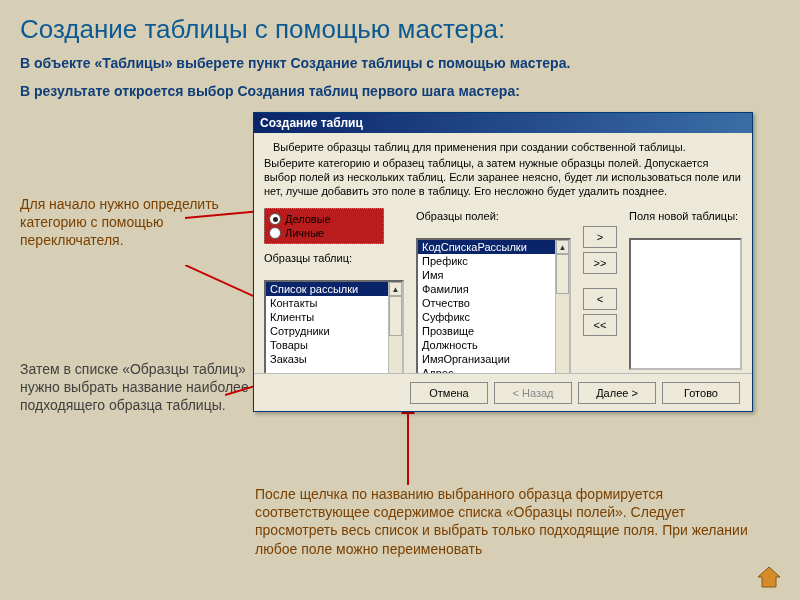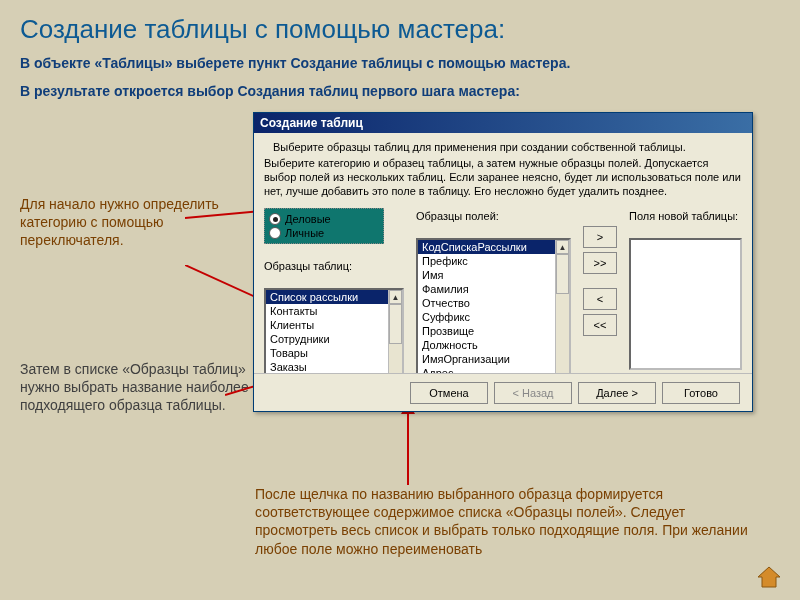--- a/index.html
+++ b/index.html
@@ -78,22 +78,22 @@
   .dlg-text1 { padding: 2px 9px; }
   .dlg-text2 { padding: 2px 0 6px 0; line-height: 1.25; }
   .columns { display: flex; gap: 12px; margin-top: 4px; }
   .col-left { width: 140px; }
   .col-mid { width: 155px; }
   .col-btns { width: 34px; display: flex; flex-direction: column; gap: 4px; margin-top: 18px;}
   .col-right { flex: 1; }
   .radios {
     border: 1px dotted #888;
     padding: 3px 4px;
-    margin-bottom: 14px;
-    background: #0f766e;
+    margin-bottom: 6px;
+    background: #b91c1c;
     width: 120px;
   }
   .radio-row { display: flex; align-items: center; gap: 4px; padding: 1px 0;}
   .radio-circle {
     width: 12px; height: 12px;
     border: 1px solid #555;
     border-radius: 50%;
     background: white;
     display: inline-flex; align-items: center; justify-content: center;
   }

